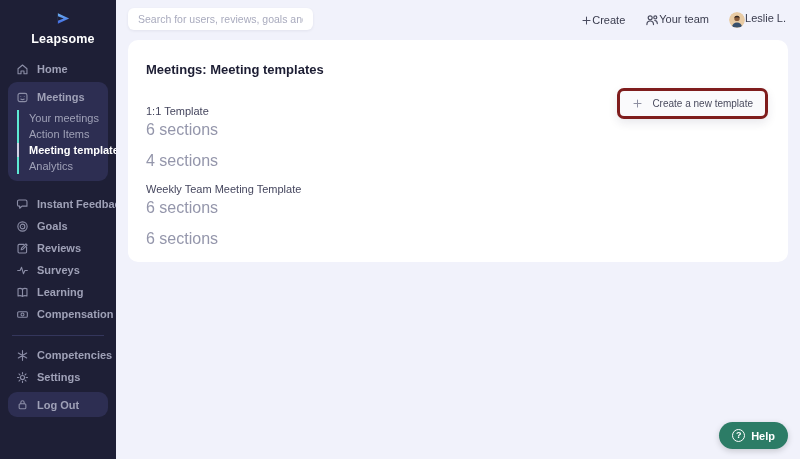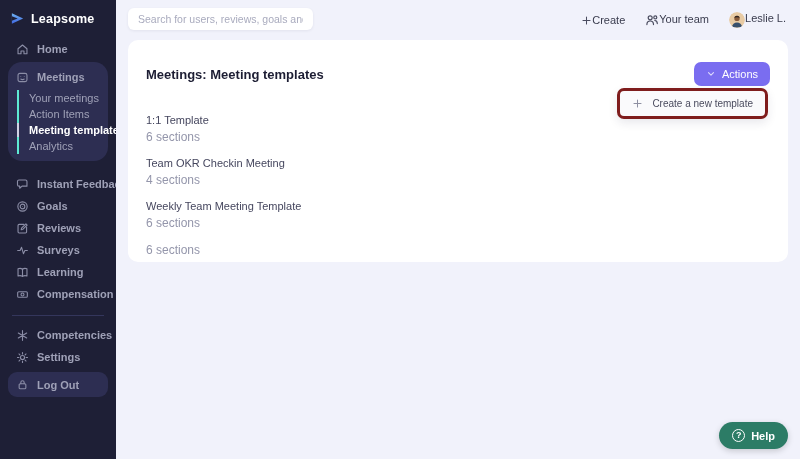--- a/index.html
+++ b/index.html
@@ -2,26 +2,26 @@
 <html><head>
 <meta charset="utf-8">
 <style>
   * { margin:0; padding:0; box-sizing:border-box; }
   html,body { background:#e9eaf4; }
   body { font-family:"Liberation Sans", sans-serif; }
   .screen { position:relative; width:800px; height:459px; overflow:hidden; background:#f1f2fb; }
 
   
   .sidebar { position:absolute; left:0; top:0; bottom:0; width:116px; background:#1e1f36; color:#9fa1b7; font-size:11px; }
-  .logo-row { display:flex; align-items:center; gap:6px; padding:11px 0 0 10px; color:#fff; font-weight:700; font-size:12.5px; letter-spacing:.2px; cursor:pointer; }
+  .logo-row { display:flex; align-items:center; gap:6px; padding:11px 0 0 10px; color:#fff; font-weight:700; font-size:12.5px; letter-spacing:.2px; cursor:pointer;flex-direction:column; }
   .nav { margin-top:12px; }
   .nav-row { display:flex; align-items:center; gap:8px; padding-left:16px; height:22px; cursor:pointer; white-space:nowrap;font-weight:bold; }
   .icon { display:inline-flex; align-items:center; justify-content:center; flex:0 0 auto; color:#8b8da6; }
   .icon svg { display:block; }
-  .group { background:#2d2e52; border-radius:14px; margin:2px 8px 0; padding:4px 0 7px; }
+  .group { background:#2d2e52; border-radius:9px; margin:2px 8px 0; padding:4px 0 7px; }
   .group .nav-row { padding-left:8px; }
   .subnav { border-left:2px solid #5eead4; margin:2px 0 0 9px; }
   .sub-row { display:flex; align-items:center; height:16px; padding-left:10px; cursor:pointer; color:#9fa1b7; position:relative; white-space:nowrap; }
   .sub-row.active { color:#ffffff; font-weight:700; }
   .sub-row.active::before { content:''; position:absolute; left:-2px; top:1px; bottom:1px; width:2px; background:#d0d2e6; }
   .mid-nav { margin-top:12px; }
   .divider { height:1px; background:#34365c; margin:10px 12px 8px; }
   .logout-row { background:#2d2e52; border-radius:9px; margin:4px 8px 0; height:25px; padding-left:8px; }
 
   
@@ -38,21 +38,21 @@
   .card { position:relative; margin:0 12px; background:#fff; border-radius:10px; padding:22px 18px 26px; height:222px; }
   .card-header { display:flex; justify-content:space-between; align-items:center;gap:24px; }
   .card-title { font-size:13px; font-weight:700; color:#1c1d33; }
   .actions-btn { display:flex; align-items:center; gap:6px; background:#7a6df0; color:#fff; border:none; border-radius:7px; height:24px; padding:0 12px; font-size:11px; cursor:pointer; font-family:"Liberation Sans", sans-serif; }
   .actions-btn .icon { color:#dcd8fb; }
   .dropdown { position:absolute; top:48px; right:20px; display:flex; align-items:center; gap:9px; background:#fafafc; border:3px solid #7f1d1d; border-radius:7px; box-shadow:0 4px 10px rgba(40,40,80,.10); padding:7px 12px; font-size:10px; color:#4a4b5e; cursor:pointer; z-index:5; white-space:nowrap;justify-content:flex-end; }
   .dropdown .icon { color:#8e90a2; }
   .tpl-list { margin-top:28px; }
   .tpl { margin-bottom:13px; }
   .tpl-name { font-size:11px; color:#45465e; cursor:pointer; }
-  .tpl-sections { font-size:12px; color:#9496ab; margin-top:4px; }
+  .tpl-sections { font-size:16px; color:#9496ab; margin-top:4px; }
 
   
   .help-btn { position:absolute; right:12px; bottom:10px; display:flex; align-items:center; gap:6px; background:#2c7c66; color:#fff; border:none; border-radius:14px; height:27px; padding:0 13px; font-size:11px; font-weight:700; box-shadow:0 2px 6px rgba(0,0,0,.18); cursor:pointer; font-family:"Liberation Sans", sans-serif; }
   .q-icon { width:13px; height:13px; border:1.3px solid #fff; border-radius:50%; display:flex; align-items:center; justify-content:center; font-size:9px; font-weight:700; line-height:1; }
 </style>
 </head>
 <body>
 
 <div class="screen">
 
@@ -239,46 +239,37 @@
             </svg>
           </span>
           <span>Leslie L.</span>
         </div>
       </div>
     </div>
 
     <div class="card">
       <div class="card-header">
         <div class="card-title">Meetings: Meeting templates</div>
-        <button class="actions-btn">
-          <span class="icon">
-            <svg width="10" height="10" viewBox="0 0 14 14" fill="none" stroke="currentColor" stroke-width="1.6" stroke-linecap="round" stroke-linejoin="round">
-              <path d="M3.5 5.2 L7 8.7 L10.5 5.2"></path>
-            </svg>
-          </span>
-          <span>Actions</span>
-        </button>
       </div>
 
       <div class="dropdown">
         <span class="icon">
           <svg width="11" height="11" viewBox="0 0 14 14" fill="none" stroke="currentColor" stroke-width="1.3" stroke-linecap="round">
             <path d="M7 2.5 V11.5 M2.5 7 H11.5"></path>
           </svg>
         </span>
         <span>Create a new template</span>
       </div>
 
       <div class="tpl-list">
         <div class="tpl">
           <div class="tpl-name">1:1 Template</div>
           <div class="tpl-sections">6 sections</div>
         </div>
         <div class="tpl">
-          <div class="tpl-name">Team OKR Checkin Meeting</div>
           <div class="tpl-sections">4 sections</div>
         </div>
         <div class="tpl">
           <div class="tpl-name">Weekly Team Meeting Template</div>
           <div class="tpl-sections">6 sections</div>
         </div>
         <div class="tpl">
           <div class="tpl-sections">6 sections</div>
         </div>
       </div>

